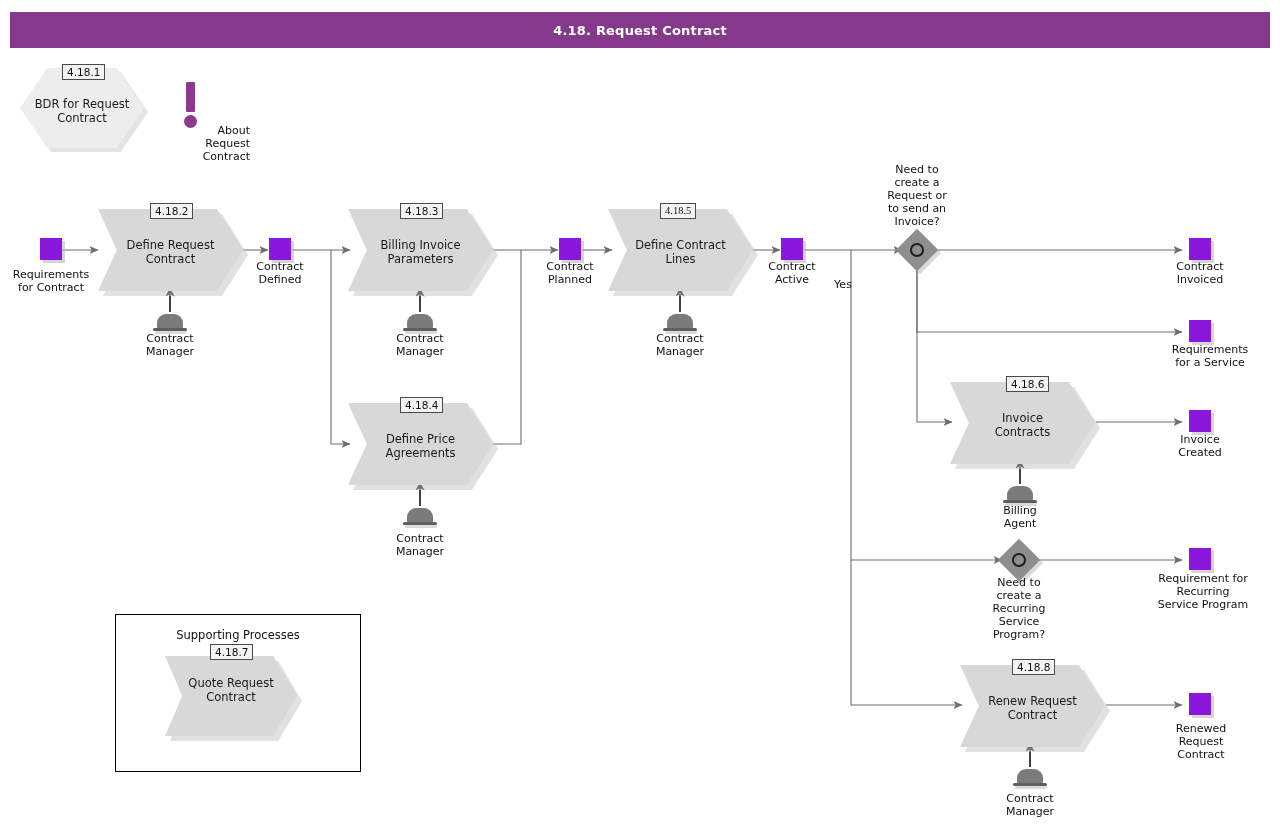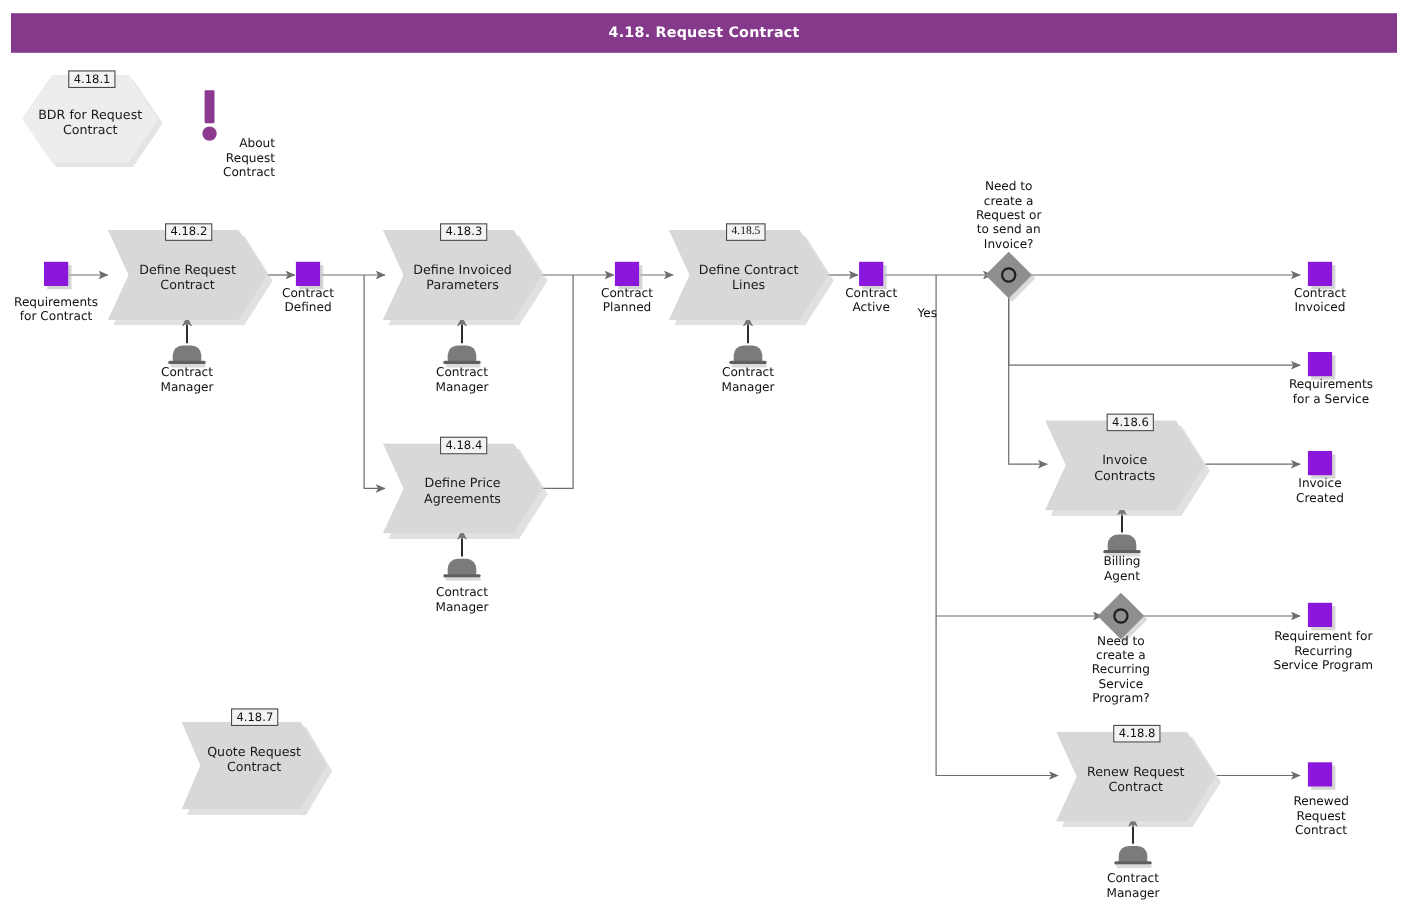--- a/index.html
+++ b/index.html
@@ -197,21 +197,21 @@
     <div class="chev" style="left:0;top:0;width:145px;height:82px;"></div>
     <div class="idbox" style="left:52px;top:-6px;">4.18.2</div>
     <div class="chev-label" style="left:0;top:29px;width:145px;white-space:pre-line;">Define Request
 Contract</div>
   </div>
 
   <div class="node" style="left:348px;top:209px;">
     <div class="chev-sh" style="left:5px;top:5px;width:145px;height:82px;"></div>
     <div class="chev" style="left:0;top:0;width:145px;height:82px;"></div>
     <div class="idbox" style="left:52px;top:-6px;">4.18.3</div>
-    <div class="chev-label" style="left:0;top:29px;width:145px;white-space:pre-line;">Define Invoiced
+    <div class="chev-label" style="left:0;top:29px;width:145px;white-space:pre-line;">Billing Invoice
 Parameters</div>
   </div>
 
   <div class="node" style="left:348px;top:403px;">
     <div class="chev-sh" style="left:5px;top:5px;width:145px;height:82px;"></div>
     <div class="chev" style="left:0;top:0;width:145px;height:82px;"></div>
     <div class="idbox" style="left:52px;top:-6px;">4.18.4</div>
     <div class="chev-label" style="left:0;top:29px;width:145px;white-space:pre-line;">Define Price
 Agreements</div>
   </div>
@@ -369,20 +369,23 @@
 Agent</div>
 
   <div class="role" style="left:1013px;top:767px;">
     <div class="dome"></div>
     <div class="brim"></div>
     <div class="brim2"></div>
   </div>
   <div class="role-label" style="left:970px;top:792px;width:120px;">Contract
 Manager</div>
 
+  <div class="supbox" style="left:115px;top:614px;width:244px;height:156px;">
+    <div class="supbox-title" style="left:0;top:13px;">Supporting Processes</div>
+  </div>
   <div class="node" style="left:165px;top:656px;">
     <div class="chev-sh" style="left:5px;top:5px;width:132px;height:80px;"></div>
     <div class="chev" style="left:0;top:0;width:132px;height:80px;"></div>
     <div class="idbox" style="left:45px;top:-12px;">4.18.7</div>
     <div class="chev-label" style="left:0;top:20px;width:132px;white-space:pre-line;">Quote Request
 Contract</div>
   </div>
 
 </div>
 

